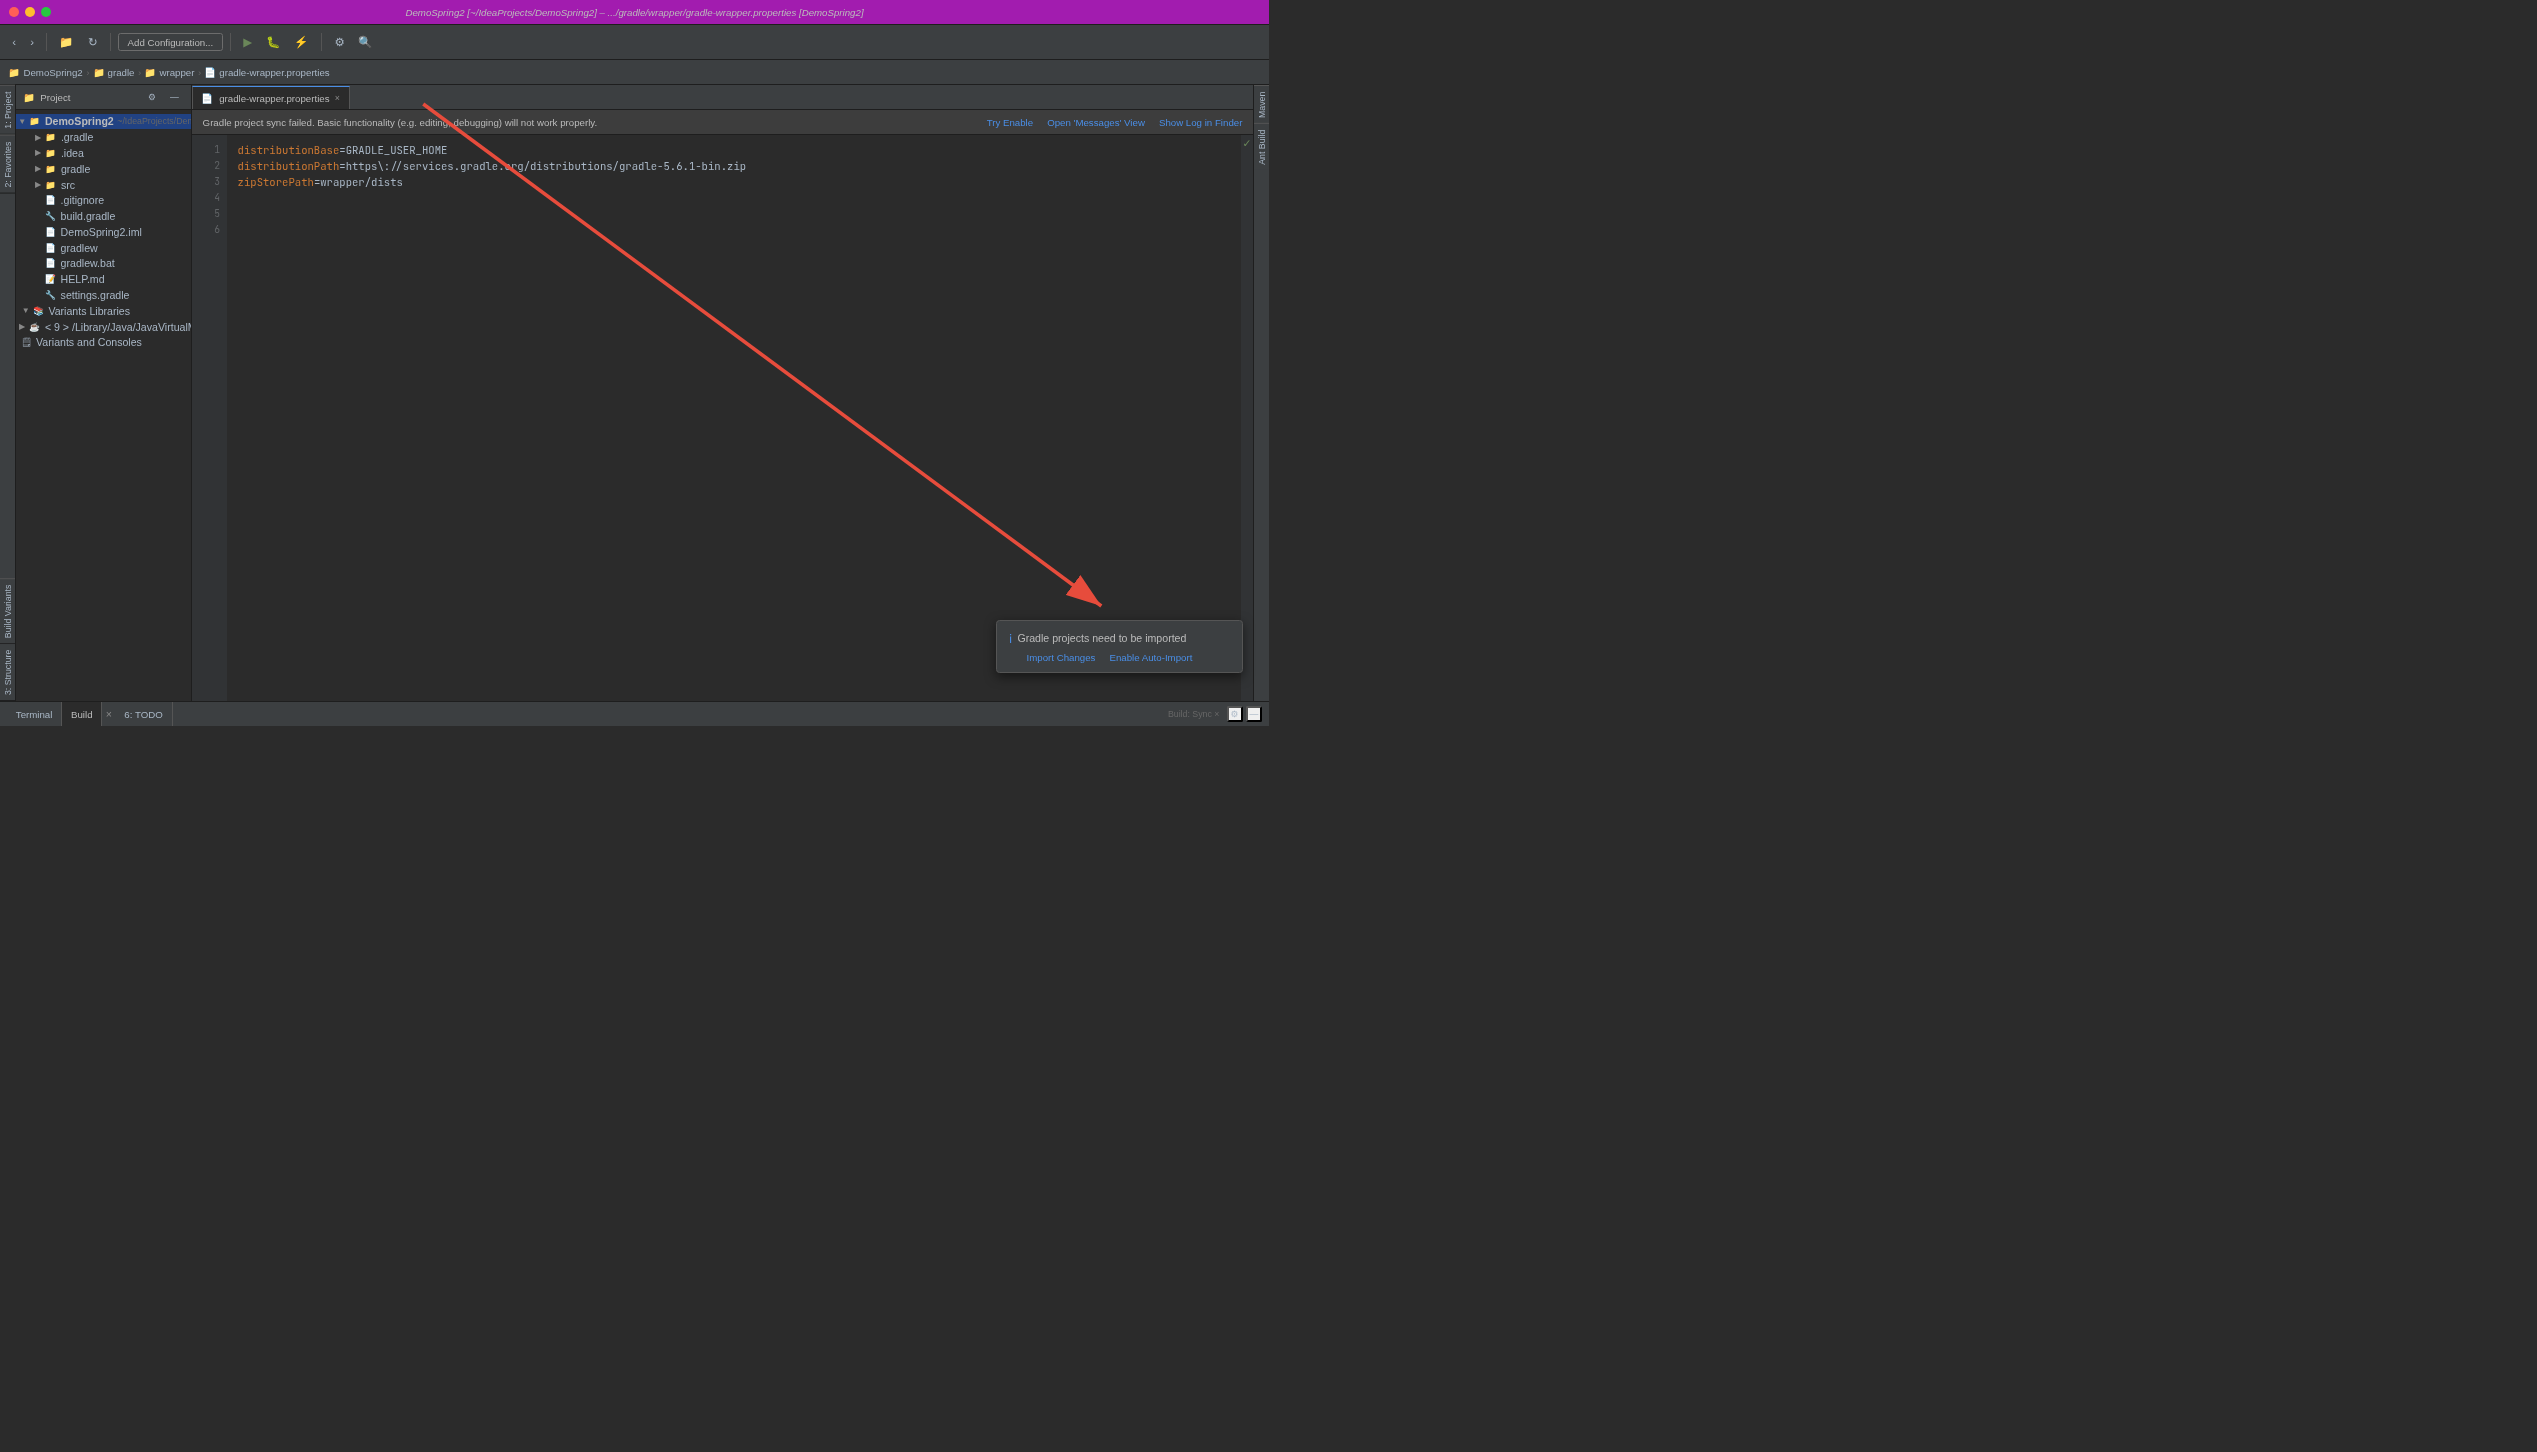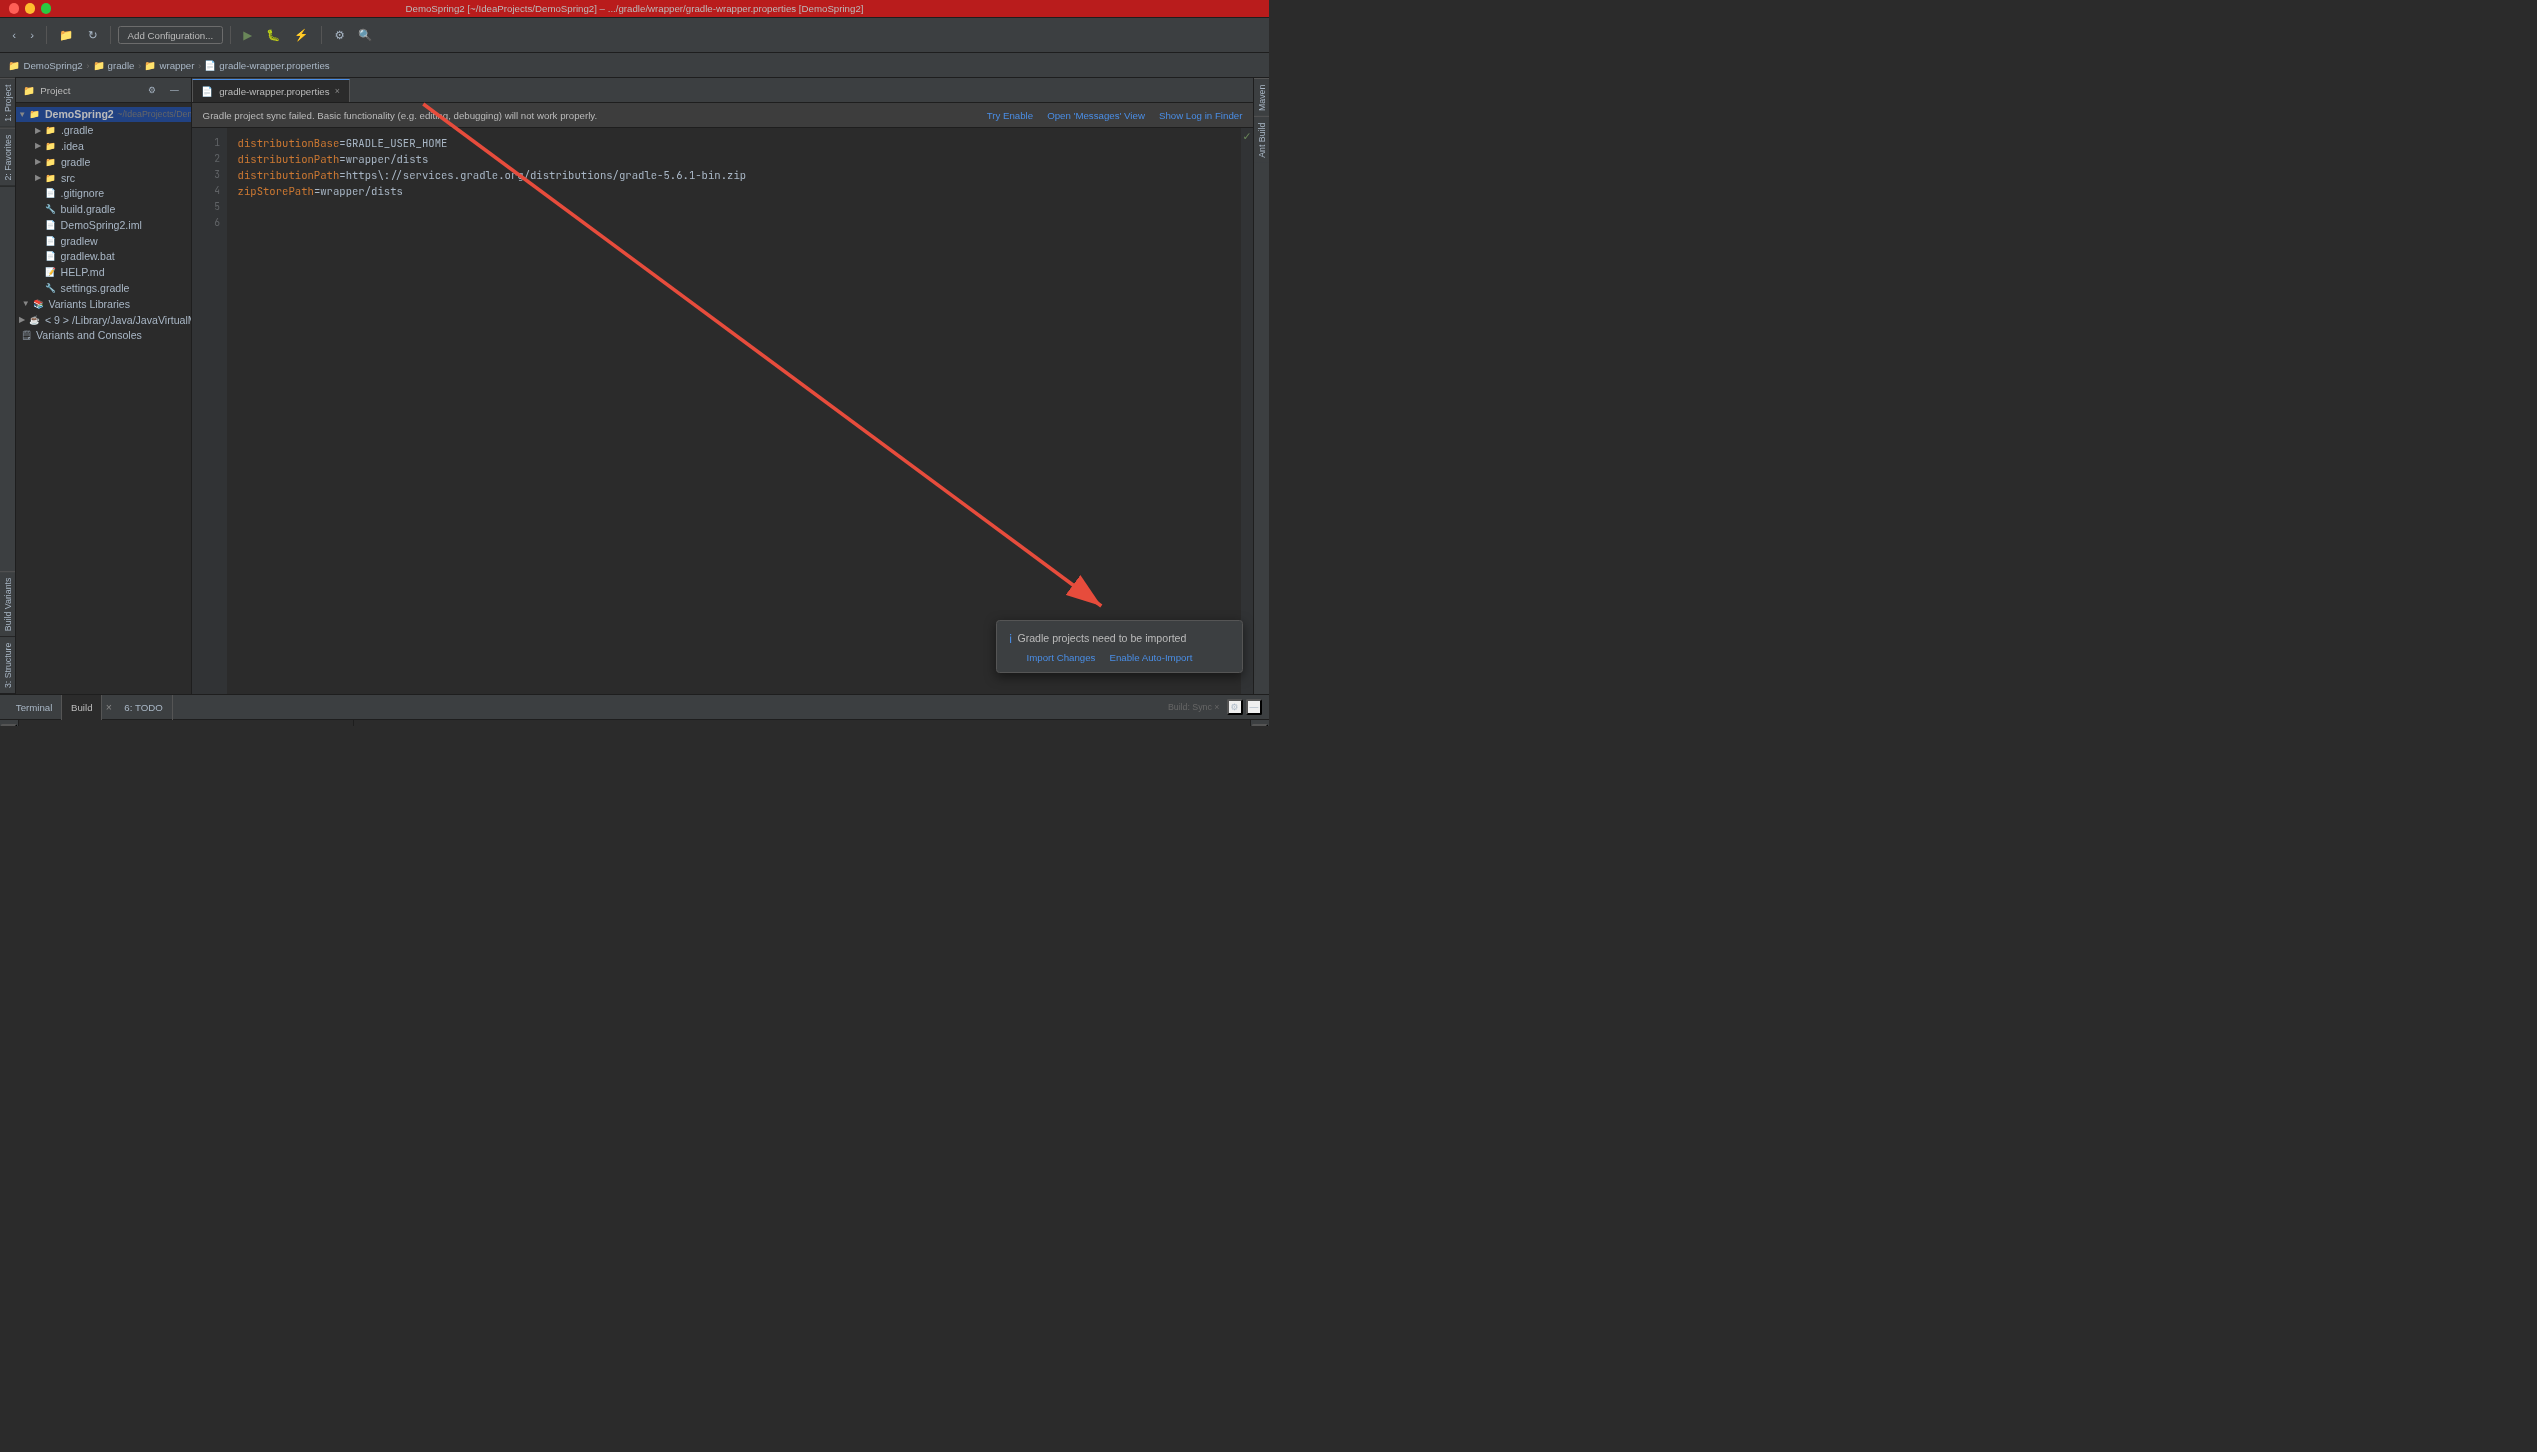--- a/index.html
+++ b/index.html
@@ -9,27 +9,28 @@
       color: #a9b7c6;
       font-size: 10.6px;
       width: 1269px;
       height: 726px;
       overflow: hidden;
       position: relative;
     }
 
     
     .title-bar {
-      background: #b91c1c;
-      height: 18px;
+      background: #a21caf;
+      height: 25px;
       display: flex;
       align-items: center;
       justify-content: center;
       position: relative;
       border-bottom: 0.9px solid #1e1e1e;
+      font-style: italic;
     }
     .traffic-lights {
       position: absolute;
       left: 8.8px;
       display: flex;
       gap: 5.3px;
       align-items: center;
     }
     .traffic-light {
       width: 10.6px;
@@ -644,23 +645,20 @@
         <div class="line-number">3</div>
         <div class="line-number">4</div>
         <div class="line-number">5</div>
         <div class="line-number">6</div>
       </div>
       <div class="code-area">
         <div class="code-line">
           <span class="code-key">distributionBase</span><span class="code-value">=GRADLE_USER_HOME</span>
         </div>
         <div class="code-line">
-          <span class="code-key">distributionPath</span><span class="code-value">=wrapper/dists</span>
-        </div>
-        <div class="code-line">
           <span class="code-key">distributionPath</span><span class="code-value">=https\://services.gradle.org/distributions/gradle-5.6.1-bin.zip</span>
         </div>
         <div class="code-line">
           <span class="code-key">zipStorePath</span><span class="code-value">=wrapper/dists</span>
         </div>
         <div class="code-line"></div>
       </div>
       <div class="right-gutter">
         <div class="gutter-check">✓</div>
       </div>

